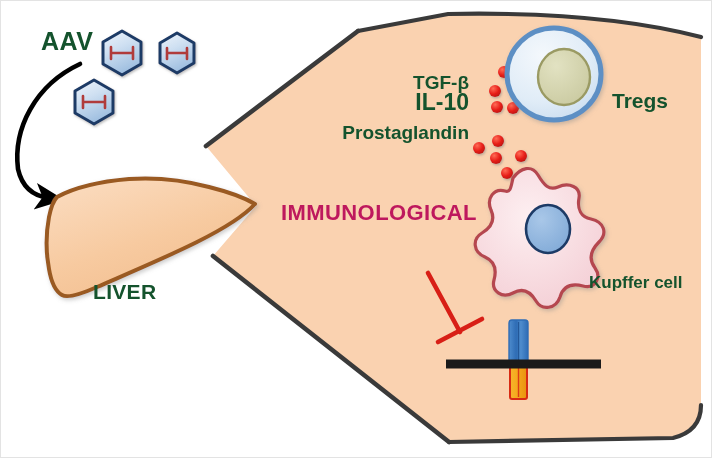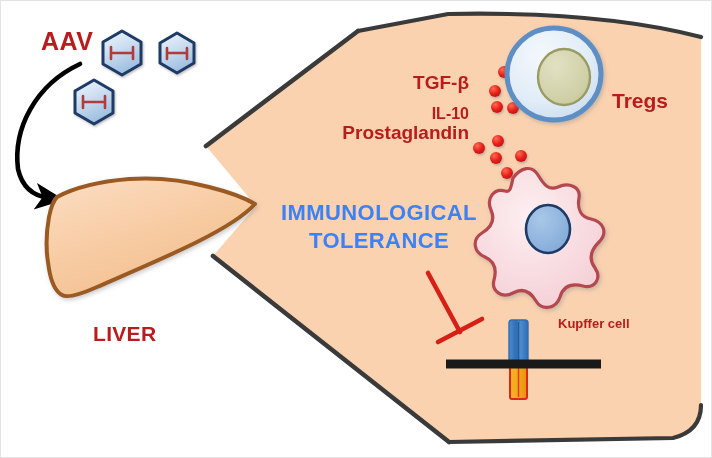--- a/index.html
+++ b/index.html
@@ -13,37 +13,37 @@
     box-sizing:border-box;
     border:1px solid #e3e3e3;
   }
   #canvas{position:absolute;left:0;top:0;width:712px;height:458px;}
   .lbl{
     position:absolute;
     font-family:"Liberation Sans", sans-serif;
     font-weight:bold;
     white-space:nowrap;
     line-height:1;
-    color:#b91c1c;
+    color:#14532d;
   }
   #aav-label{left:40px;top:28px;font-size:25px;letter-spacing:.5px;}
-  #liver-label{left:92px;top:280px;font-size:21px;letter-spacing:.3px;margin-top:42px;}
+  #liver-label{left:92px;top:280px;font-size:21px;letter-spacing:.3px;}
   #tgfb-label{right:242px;top:72px;font-size:19px;}
-  #il10-label{right:242px;top:105px;font-size:16px;}
+  #il10-label{right:242px;top:90px;font-size:23px;}
   #prosta-label{right:242px;top:122px;font-size:19px;margin-left:12px;}
   #tregs-label{left:611px;top:89px;font-size:21px;}
-  #kupffer-label{left:557px;top:273px;font-size:13px;margin-top:43px;}
+  #kupffer-label{left:588px;top:273px;font-size:17px;}
   #tlr3-label{left:532px;top:388px;font-size:19px;}
   #tolerance{
     position:absolute;left:262px;top:198px;width:232px;
     text-align:center;
     font-family:"Liberation Sans", sans-serif;
     font-weight:bold;font-size:22px;line-height:1.25;
     letter-spacing:.4px;
-    color:#3b82f6;
+    color:#be185d;
   }
   #tolerance span{display:block;}
 </style>
 </head>
 <body>
 
 <div id="figure">
 
   <svg id="canvas" viewBox="0 0 712 458">
     <defs>
@@ -202,16 +202,15 @@
 
   <div class="lbl" id="prosta-label">Prostaglandin</div>
 
   <div class="lbl" id="tregs-label">Tregs</div>
 
   <div class="lbl" id="kupffer-label">Kupffer cell</div>
 
 
   <div id="tolerance">
     <span>IMMUNOLOGICAL</span>
-    <span>TOLERANCE</span>
   </div>
 
 </div>
 
 </body></html>

